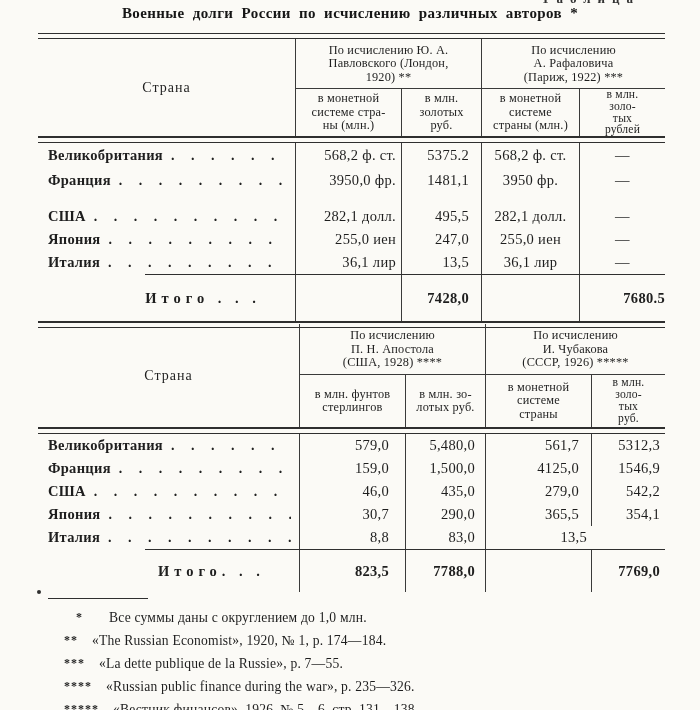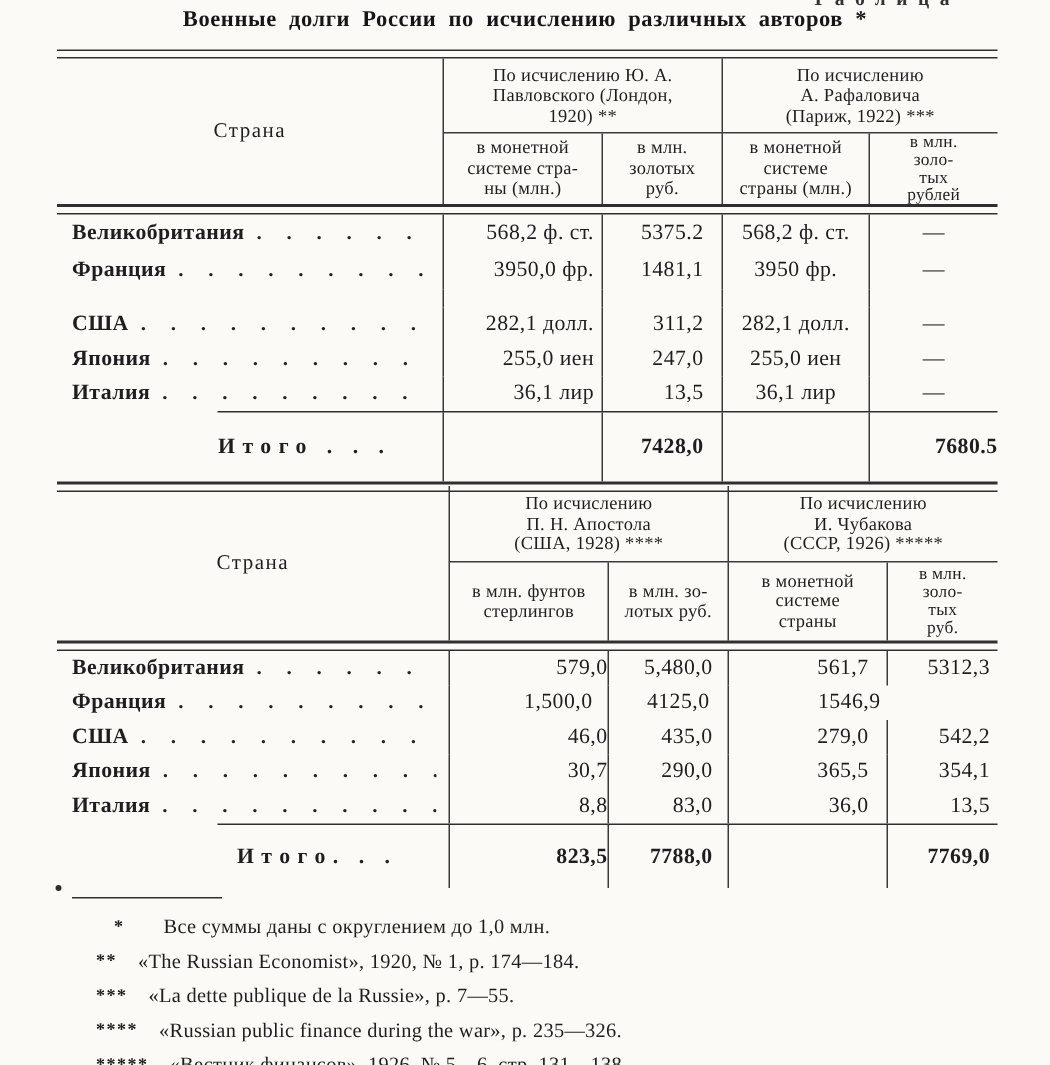--- a/index.html
+++ b/index.html
@@ -55,21 +55,21 @@
   .leader { flex:1; overflow:hidden; white-space:nowrap; margin:0 8px 0 8px; color:#222; }
   .leader::after {
     content:". . . . . . . . . . . . . . . . . . . . . . . . .";
     letter-spacing:3px; word-spacing:7px; font-size:14px;
   }
   .num { display:flex; align-items:center; font-size:14.5px; letter-spacing:0.3px; }
   .al-r { justify-content:flex-end; }
   .al-c { justify-content:center; }
   .t1 .c1 { padding-right:5px; }
   .t1 .c2 { padding-right:12px; }
-  .t2 .c1 { }
+  .t2 .c1 { padding-right:16px; }
   .t2 .c2 { padding-right:10px; }
   .t2 .c3 { padding-right:12px; }
   .t2 .c4 { padding-right:5px; }
   
   .partline { border-top:1.6px solid #2f2f2f; margin-left:107px; }
   .trowtotal .cell { display:flex; align-items:center;font-weight:bold; }
   .t1 .trowtotal { height:46px; }
   .t2 .trowtotal { height:42px; }
   .total-label {
     justify-content:flex-end; padding-right:34px;
@@ -147,21 +147,21 @@
           <div class="cell br"></div>
           <div class="cell br"></div>
           <div class="cell"></div>
       </div>
       <div class="trow drow">
         <div class="cell country br">
             <span>США</span>
             <span class="leader"></span>
           </div>
         <div class="cell num al-r c1 br">282,1 долл.</div>
-        <div class="cell num al-r c2 br">311,2</div>
+        <div class="cell num al-r c2 br">495,5</div>
         <div class="cell num al-c c3 br">282,1 долл.</div>
         <div class="cell num al-c c4">—</div>
       </div>
       <div class="trow drow">
         <div class="cell country br">
             <span>Япония</span>
             <span class="leader"></span>
           </div>
         <div class="cell num al-r c1 br">255,0 иен</div>
         <div class="cell num al-r c2 br">247,0</div>
@@ -227,20 +227,21 @@
         <div class="cell num al-r c1 br">579,0</div>
         <div class="cell num al-r c2 br">5,480,0</div>
         <div class="cell num al-r c3 br">561,7</div>
         <div class="cell num al-r c4">5312,3</div>
       </div>
       <div class="trow drow">
         <div class="cell country br">
             <span>Франция</span>
             <span class="leader"></span>
           </div>
+        <div class="cell num al-r c1 br">159,0</div>
         <div class="cell num al-r c2 br">1,500,0</div>
         <div class="cell num al-r c3 br">4125,0</div>
         <div class="cell num al-r c4">1546,9</div>
       </div>
       <div class="trow drow">
         <div class="cell country br">
             <span>США</span>
             <span class="leader"></span>
           </div>
         <div class="cell num al-r c1 br">46,0</div>
@@ -258,21 +259,20 @@
         <div class="cell num al-r c3 br">365,5</div>
         <div class="cell num al-r c4">354,1</div>
       </div>
       <div class="trow drow">
         <div class="cell country br">
             <span>Италия</span>
             <span class="leader"></span>
           </div>
         <div class="cell num al-r c1 br">8,8</div>
         <div class="cell num al-r c2 br">83,0</div>
-        <div class="cell num al-r c3 br">36,0</div>
         <div class="cell num al-r c4">13,5</div>
       </div>
     </div>
 
     <div class="partline"></div>
 
     <div class="trow trowtotal">
       <div class="cell total-label br">Итого. . .</div>
       <div class="cell num al-r c1 br">823,5</div>
       <div class="cell num al-r c2 br">7788,0</div>

